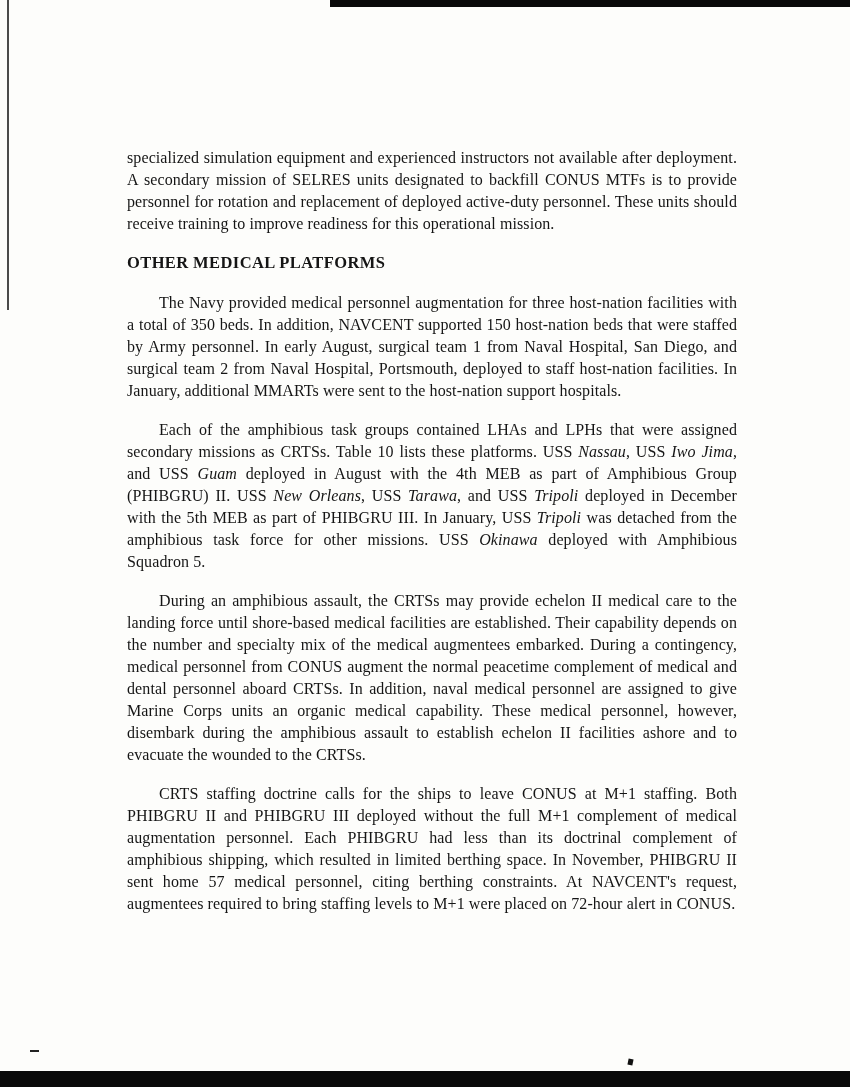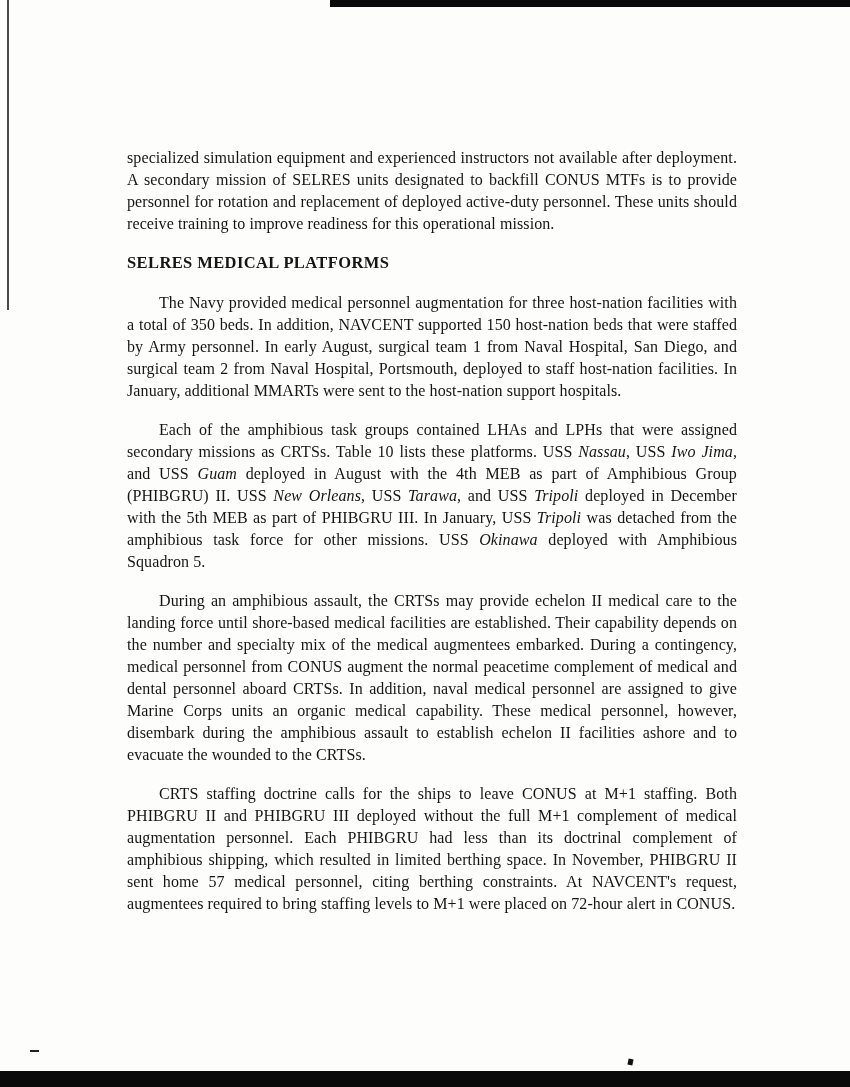--- a/index.html
+++ b/index.html
@@ -79,21 +79,21 @@
 </style>
 </head>
 <body>
 
 <div class="page">
   <div class="bar-top"></div>
   <div class="line-left"></div>
 
   <div class="content">
       <p class="doc-para"><span>specialized simulation equipment and experienced instructors not available after deployment. A secondary mission of SELRES units designated to backfill CONUS MTFs is to provide personnel for rotation and replacement of deployed active-duty personnel. These units should receive training to improve readiness for this operational mission.</span></p>
-      <h2 class="doc-heading">SELRES MEDICAL PLATFORMS</h2>
+      <h2 class="doc-heading">OTHER MEDICAL PLATFORMS</h2>
       <p class="doc-para indent"><span>The Navy provided medical personnel augmentation for three host-nation facilities with a total of 350 beds. In addition, NAVCENT supported 150 host-nation beds that were staffed by Army personnel. In early August, surgical team 1 from Naval Hospital, San Diego, and surgical team 2 from Naval Hospital, Portsmouth, deployed to staff host-nation facilities. In January, additional MMARTs were sent to the host-nation support hospitals.</span></p>
       <p class="doc-para indent"><span>Each of the amphibious task groups contained LHAs and LPHs that were assigned secondary missions as CRTSs. Table 10 lists these platforms. USS </span><i>Nassau</i><span>, USS </span><i>Iwo Jima</i><span>, and USS </span><i>Guam</i><span> deployed in August with the 4th MEB as part of Amphibious Group (PHIBGRU) II. USS </span><i>New Orleans</i><span>, USS </span><i>Tarawa</i><span>, and USS </span><i>Tripoli</i><span> deployed in December with the 5th MEB as part of PHIBGRU III. In January, USS </span><i>Tripoli</i><span> was detached from the amphibious task force for other missions. USS </span><i>Okinawa</i><span> deployed with Amphibious Squadron 5.</span></p>
       <p class="doc-para indent"><span>During an amphibious assault, the CRTSs may provide echelon II medical care to the landing force until shore-based medical facilities are established. Their capability depends on the number and specialty mix of the medical augmentees embarked. During a contingency, medical personnel from CONUS augment the normal peacetime complement of medical and dental personnel aboard CRTSs. In addition, naval medical personnel are assigned to give Marine Corps units an organic medical capability. These medical personnel, however, disembark during the amphibious assault to establish echelon II facilities ashore and to evacuate the wounded to the CRTSs.</span></p>
       <p class="doc-para indent"><span>CRTS staffing doctrine calls for the ships to leave CONUS at M+1 staffing. Both PHIBGRU II and PHIBGRU III deployed without the full M+1 complement of medical augmentation personnel. Each PHIBGRU had less than its doctrinal complement of amphibious shipping, which resulted in limited berthing space. In November, PHIBGRU II sent home 57 medical personnel, citing berthing constraints. At NAVCENT's request, augmentees required to bring staffing levels to M+1 were placed on 72-hour alert in CONUS.</span></p>
     </div>
 
   <div class="dash-mark"></div>
   <div class="dot-mark"></div>
   <div class="bar-bottom"></div>
 </div>

